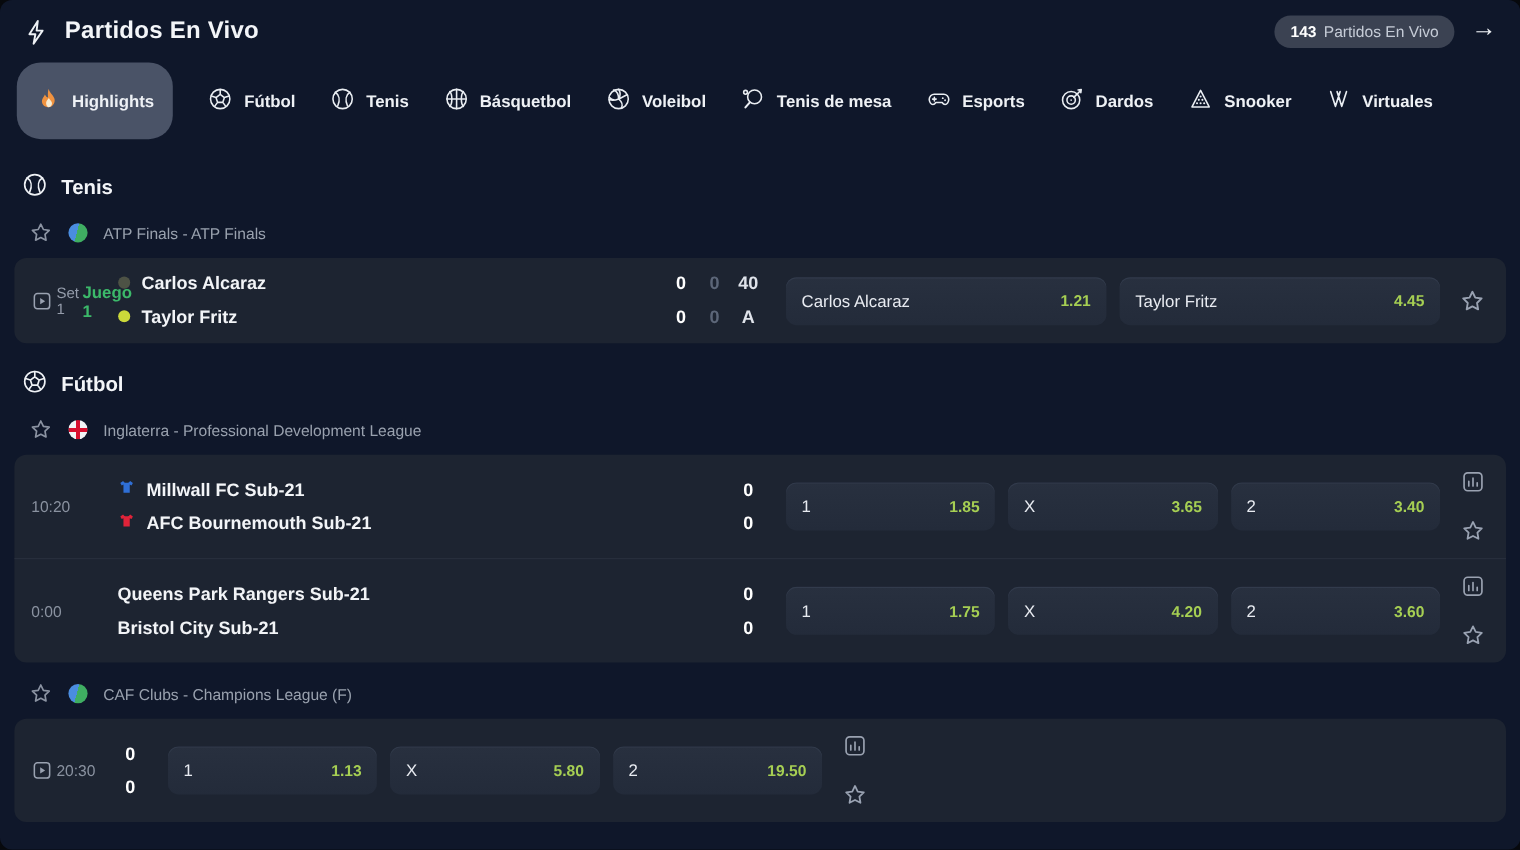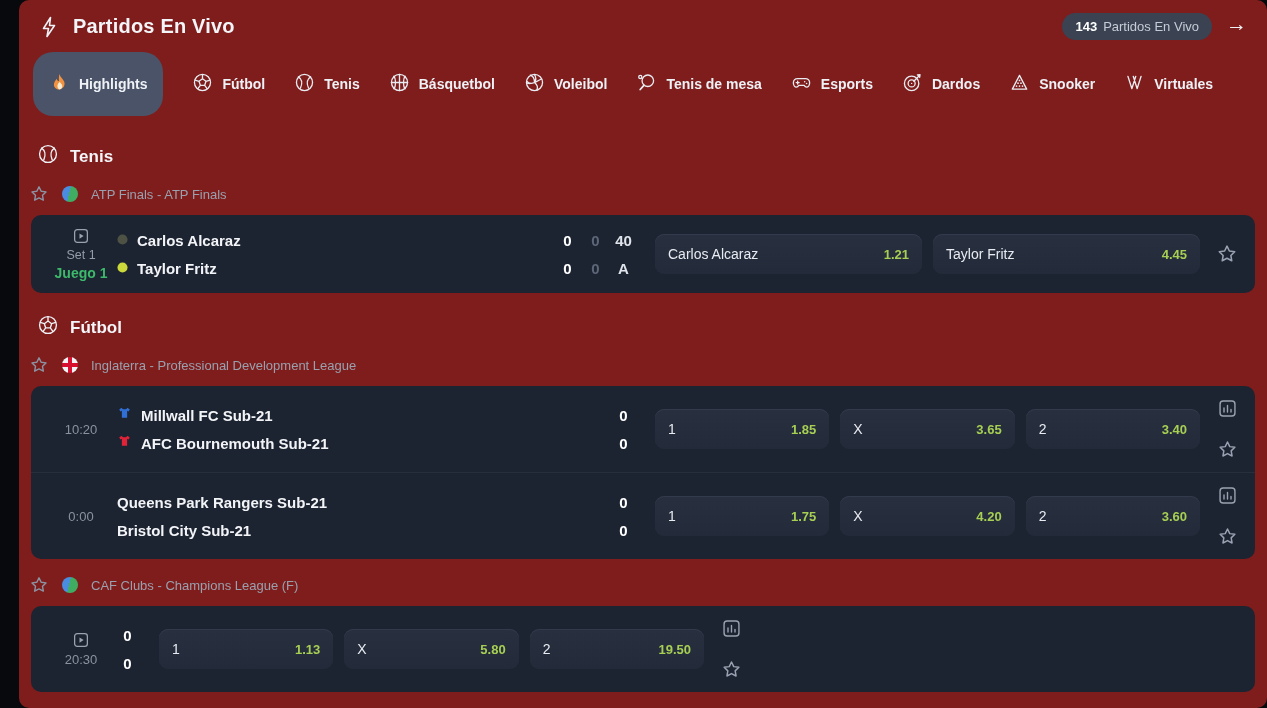--- a/index.html
+++ b/index.html
@@ -1,51 +1,51 @@
 <!DOCTYPE html>
 <html><head>
 <meta charset="utf-8">
 <style>
   * { box-sizing: border-box; margin: 0; padding: 0; }
   html,body { width:1267px; height:708px; background:#07090d; font-family:"Liberation Sans",sans-serif; overflow:hidden; }
-  .panel { position:absolute; inset:0; background:#7f1d1d; border-radius:10px; overflow:hidden;margin-left:19px; }
+  .panel { position:absolute; inset:0; background:#0f172a; border-radius:10px; overflow:hidden; }
 
   
   .hdr { display:flex; align-items:center; padding:13px 20px 6px 18px; }
   .hdr .bolt { display:flex; margin-right:12px; }
   .hdr h1 { color:#f3f5f8; font-size:20px; font-weight:bold; letter-spacing:.2px; }
   .hdr-right { margin-left:auto; display:flex; align-items:flex-start; }
   .badge { background:#3b4252; border-radius:15px; height:27px; display:flex; align-items:center; padding:0 13px; cursor:pointer; }
   .badge b { color:#ffffff; font-size:13px; margin-right:6px; }
   .badge span { color:#c6ccd7; font-size:13px; }
   .arrow { color:#eef1f5; font-size:21px; margin-left:14px; cursor:pointer; line-height:1; }
 
   
   .tabs { display:flex; align-items:center; gap:29px; padding:6px 14px 10px 14px; }
   .tab { display:flex; align-items:center; gap:9px; color:#eef1f5; font-size:14px; font-weight:600; cursor:pointer; white-space:nowrap; padding:7px 0; }
   .tab.active { background:#4a5367; border-radius:20px; padding:20px 16px; font-weight:bold; }
   .tab svg { flex-shrink:0; }
 
   
   .sec-hdr { display:flex; align-items:center; gap:11px; padding:17px 20px 2px 18px; color:#f3f5f8; font-size:17px; font-weight:bold; }
-  .league-row { display:flex; align-items:center; padding:12px 20px 9px 10px; cursor:pointer; }
+  .league-row { display:flex; align-items:center; padding:12px 20px 9px 24px; cursor:pointer; }
   .league-row .star { display:flex; margin-right:13px; }
   .league-row .flag { margin-right:13px; }
   .league-row .lname { color:#99a1ae; font-size:13px; }
 
   .flag-globe { width:16px; height:16px; border-radius:50%; background:linear-gradient(105deg,#4a8de0 45%,#3fae62 45%); }
   .flag-eng { width:16px; height:16px; border-radius:50%; background-color:#f2f4f6;
     background-image:linear-gradient(to right,transparent 40%,#d8102f 40%,#d8102f 60%,transparent 60%),
                      linear-gradient(to bottom,transparent 40%,#d8102f 40%,#d8102f 60%,transparent 60%); }
 
   
   .card { margin:2px 12px 4px 12px; background:#1d2431; border-radius:10px; }
   .mrow { display:flex; align-items:center; padding:12px 14px; cursor:pointer; }
   .mrow + .mrow { border-top:1px solid #272e3c; }
-  .col-left { width:72px; flex-shrink:0; display:flex; flex-direction:column; align-items:center; gap:3px; }
+  .col-left { width:72px; flex-shrink:0; display:flex; flex-direction:row; align-items:center; gap:3px; }
   .time { color:#8a92a0; font-size:13px; }
   .period { color:#949caa; font-size:12.5px; }
   .game { color:#3cb96a; font-size:14px; font-weight:700; }
   .col-teams { flex:1; min-width:0; display:flex; flex-direction:column; gap:9px; }
   .trow { display:flex; align-items:center; gap:9px; height:19px; }
   .tname { color:#f2f4f7; font-size:15px; font-weight:bold; white-space:nowrap; }
   .redcard { width:7px; height:11px; border-radius:2px; background:#ef4b5e; margin-left:2px; }
   .col-score { display:flex; gap:7px; margin-right:21px; flex-shrink:0; }
   .score-col { display:flex; flex-direction:column; gap:9px; width:21px; text-align:center; }
   .score-col div { height:19px; font-size:15px; font-weight:bold; line-height:19px; }

